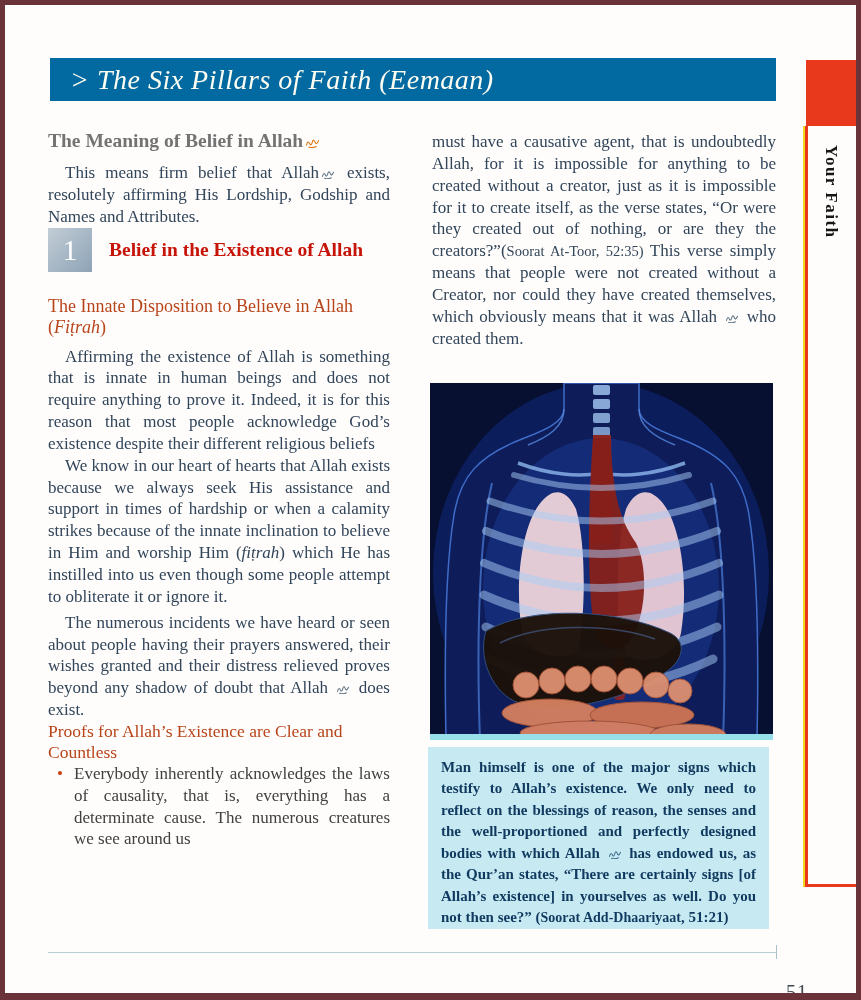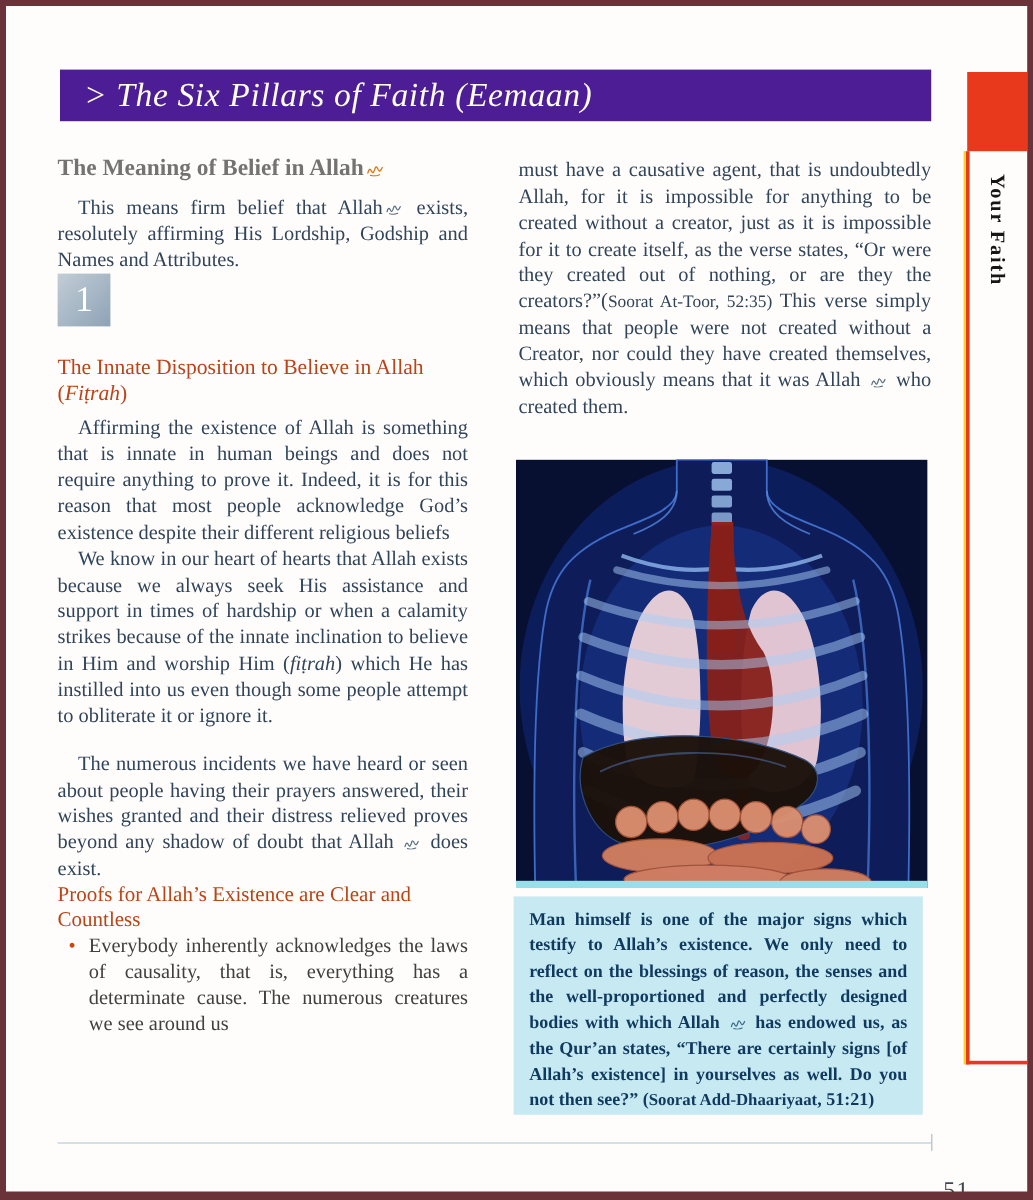--- a/index.html
+++ b/index.html
@@ -2,21 +2,21 @@
 <html><head>
 <meta charset="utf-8">
 <style>
   html,body{margin:0;padding:0;background:#e9e6e0;}
   .page{position:relative;width:861px;height:1000px;background:#fffdfb;overflow:hidden;
         font-family:"Liberation Serif", serif;color:#31455a;}
   .abs{position:absolute;}
   .frame{position:absolute;inset:0;border:5px solid #6a333a;border-bottom-width:7px;pointer-events:none;z-index:30;}
 
   
-  .banner{left:50px;top:58px;width:726px;height:43px;background:#4c1d95;
+  .banner{left:50px;top:58px;width:726px;height:43px;background:#0369a1;
           display:flex;align-items:center;padding-left:20px;box-sizing:border-box;}
   .banner-title{color:#fffef2;font-style:italic;font-size:28px;letter-spacing:.5px;font-weight:500;}
 
   
   .tab-block{left:806px;top:60px;width:50px;height:66px;background:#e8391d;}
   .rule-y-yellow{left:803px;top:126px;width:2px;height:761px;background:#f3d61f;}
   .rule-y-red{left:805px;top:126px;width:3px;height:761px;background:#e8391d;}
   .rule-x-red{left:805px;top:884px;width:51px;height:3px;background:#e8391d;}
   .side-tab-label{left:806px;top:130px;width:50px;height:124px;display:flex;align-items:center;justify-content:center;
       writing-mode:vertical-rl;font-weight:bold;font-size:17px;color:#161616;letter-spacing:1.5px;}
@@ -90,29 +90,30 @@
       <span>This means firm belief that Allah</span><svg class="hon hon-body" viewBox="0 0 16 13" width="14" height="11">
           <path d="M1.5,10 Q3,4 5,8.5 Q6.5,11.5 8,6 Q9,2.5 11,7 Q12.5,10 14.5,5"></path>
           <path d="M4,12 Q8,13.5 12,11.5"></path>
         </svg>
       <span>exists, resolutely affirming His Lordship, Godship and Names and Attributes.</span>
     </p>
 
 
     <div class="section-row">
       <div class="badge">1</div>
+      <div class="section-title">Belief in the Existence of Allah</div>
     </div>
 
     <div class="h-brick mb8">
       <span>The Innate Disposition to Believe in Allah (</span><span class="term-italic">Fiṭrah</span><span>)</span>
     </div>
 
     <p class="body indent mb6">Affirming the existence of Allah is something that is innate in human beings and does not require anything to prove it. Indeed, it is for this reason that most people acknowledge God’s existence despite their different religious beliefs</p>
 
-    <p class="body indent" style="margin-bottom:18px;">
+    <p class="body indent" style="margin-bottom:4px;">
       <span>We know in our heart of hearts that Allah exists because we always seek His assistance and support in times of hardship or when a calamity strikes because of the innate inclination to believe in Him and worship Him (</span><span class="term-italic">fiṭrah</span><span>) which He has instilled into us even though some people attempt to obliterate it or ignore it.</span>
     </p>
 
     <p class="body indent mb20">
       <span>The numerous incidents we have heard or seen about people having their prayers answered, their wishes granted and their distress relieved proves beyond any shadow of doubt that Allah</span>
       <svg class="hon hon-body" viewBox="0 0 16 13" width="14" height="11">
           <path d="M1.5,10 Q3,4 5,8.5 Q6.5,11.5 8,6 Q9,2.5 11,7 Q12.5,10 14.5,5"></path>
           <path d="M4,12 Q8,13.5 12,11.5"></path>
         </svg>
       <span>does exist.</span>

